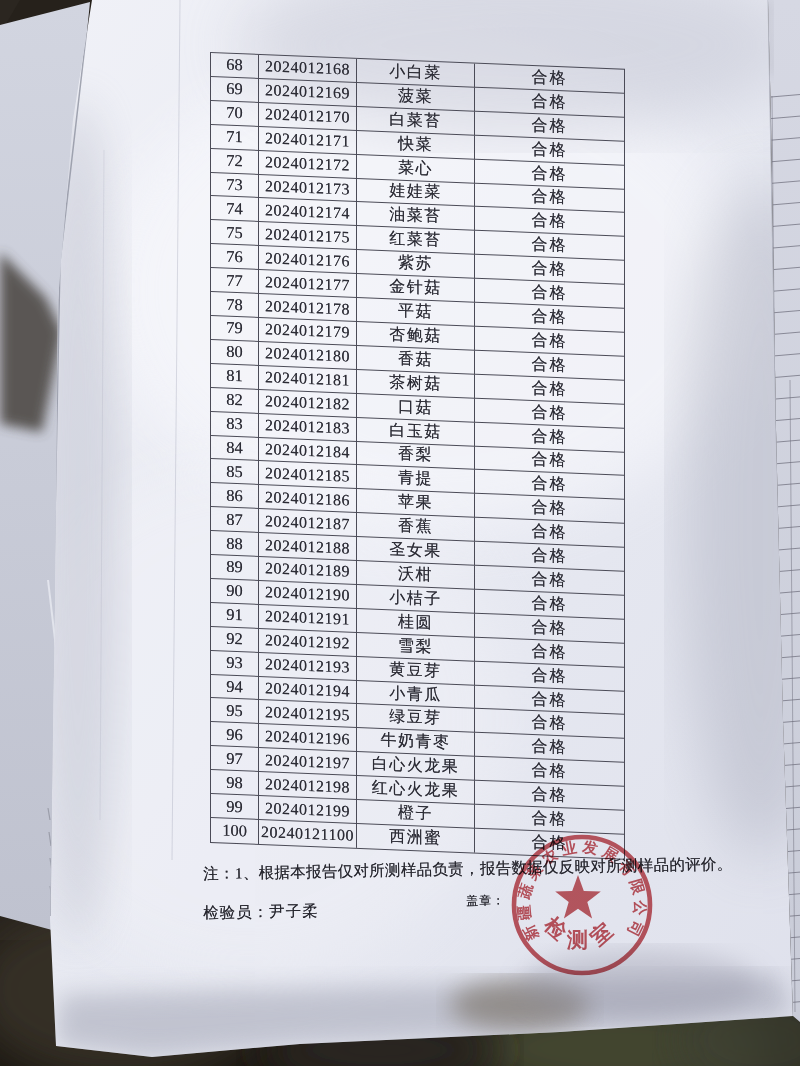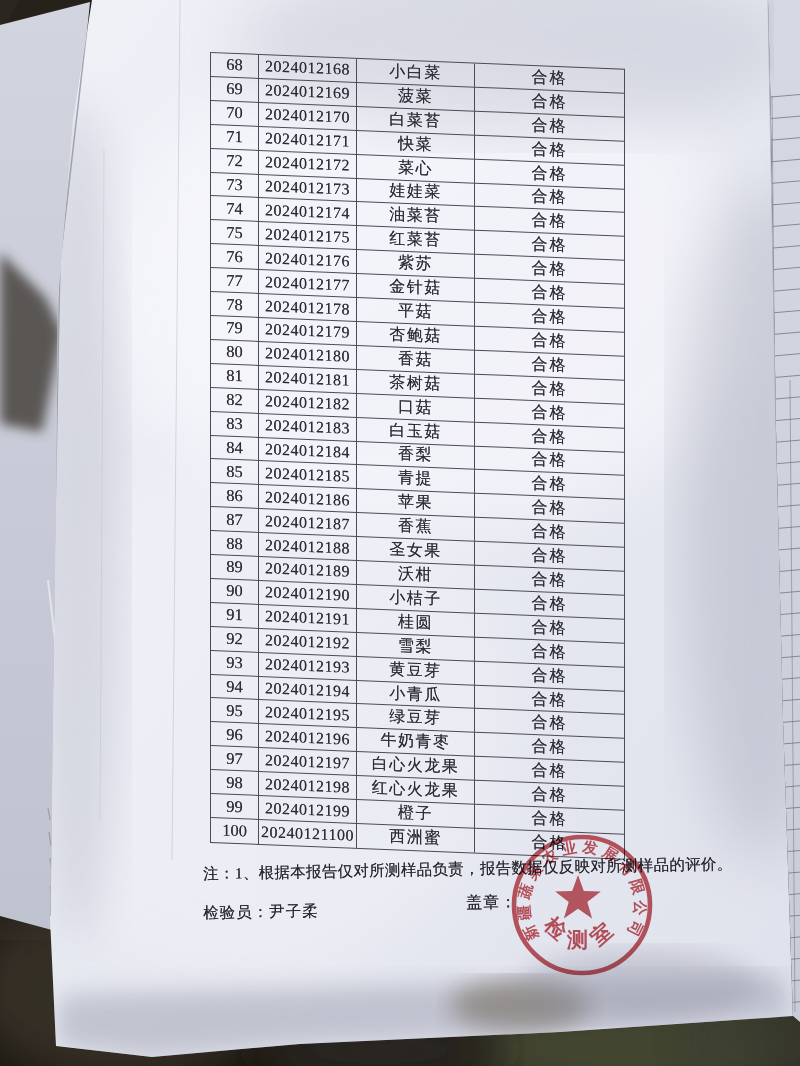--- a/index.html
+++ b/index.html
@@ -19,21 +19,21 @@
   .cell.c2{font-size:16px;letter-spacing:1.5px;}
   .cell.c3{font-size:16px;letter-spacing:2px;border-right:none;}
   .cell:nth-last-child(-n+4){border-bottom:none;}
   
   .ftext{position:absolute;color:#26262e;white-space:nowrap;
          text-shadow:0 0 .5px rgba(38,38,46,.7);}
   .note{left:203px;top:864px;font-size:15.5px;letter-spacing:.3px;
         transform:rotate(-1.1deg);transform-origin:0 0;}
   .inspector{left:203px;top:903px;font-size:15.5px;letter-spacing:1px;
         transform:rotate(-1deg);transform-origin:0 0;}
-  .seal{left:466px;top:893px;font-size:16px;letter-spacing:1px;
+  .seal{left:466px;top:893px;font-size:12px;letter-spacing:1px;
         transform:rotate(-1deg);transform-origin:0 0;}
   
   svg.stamp{position:absolute;left:510px;top:833px;mix-blend-mode:multiply;
             opacity:.9;filter:blur(.4px);}
   .stamp text{fill:#c2454d;}
   .arcT{font-size:15px;letter-spacing:4.5px;font-weight:600;}
   .botT{font-size:21px;letter-spacing:9px;font-weight:700;}
 </style>
 </head>
 <body>

